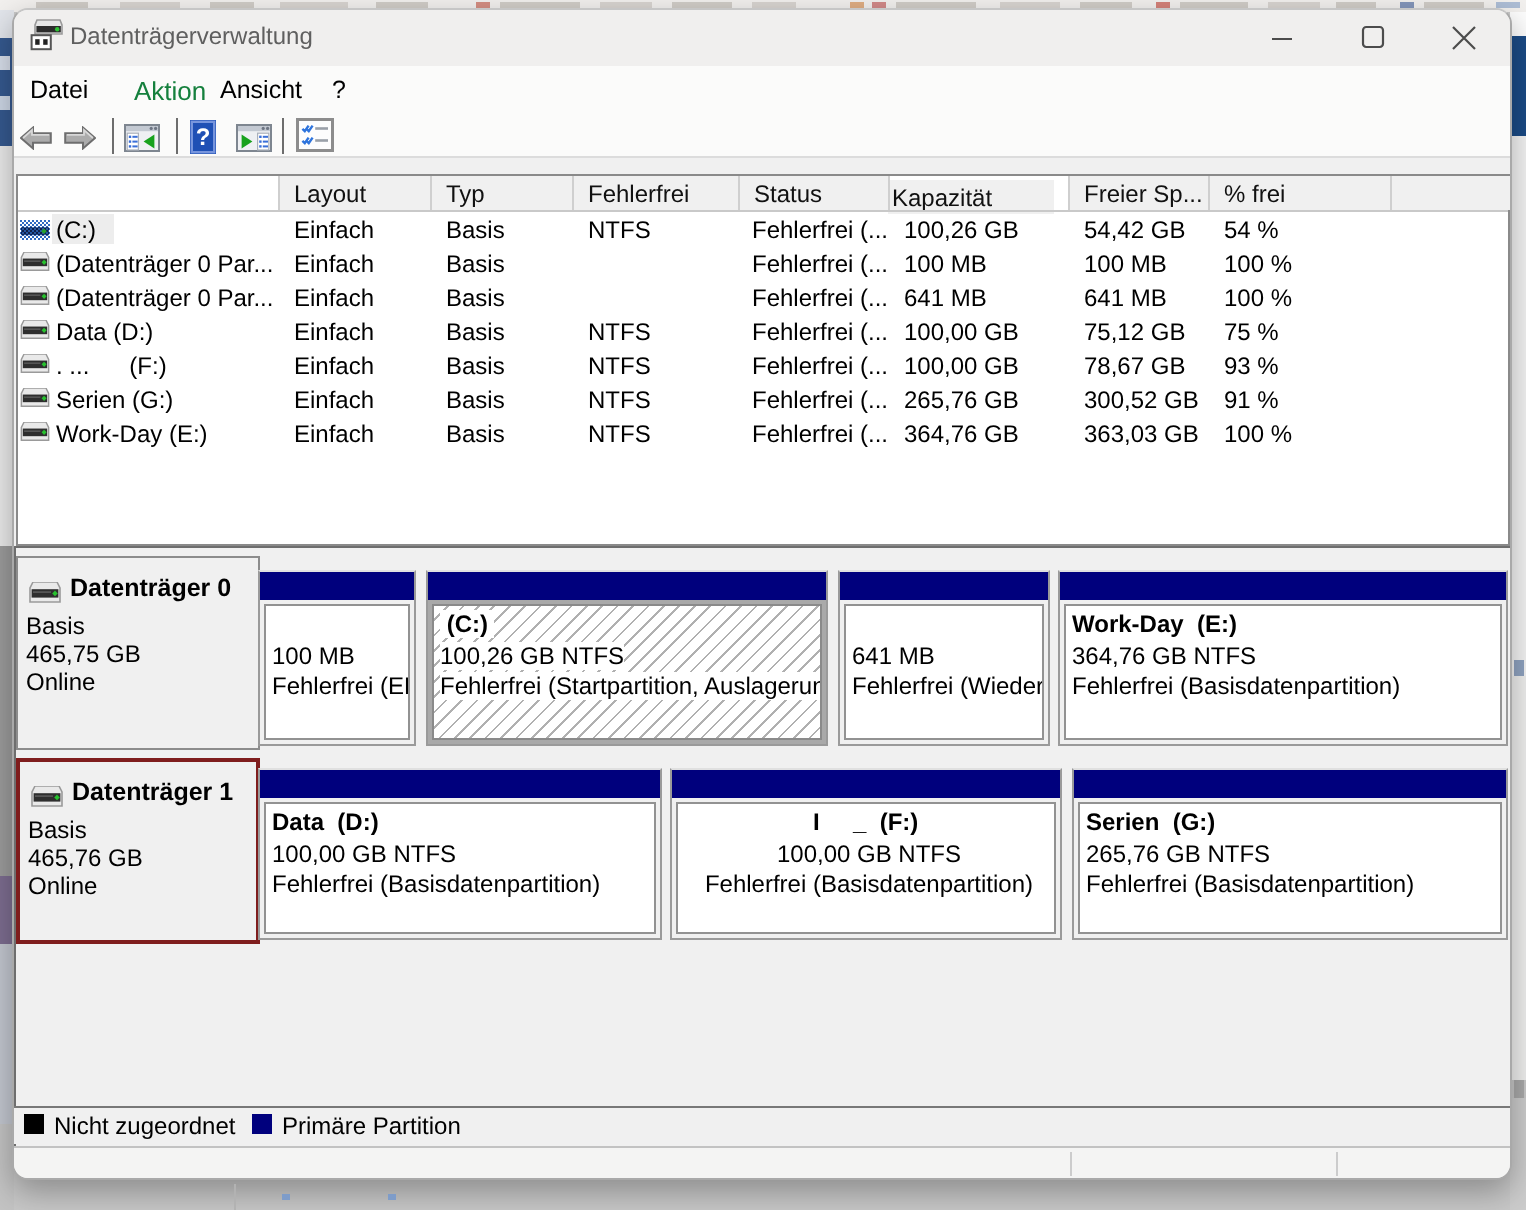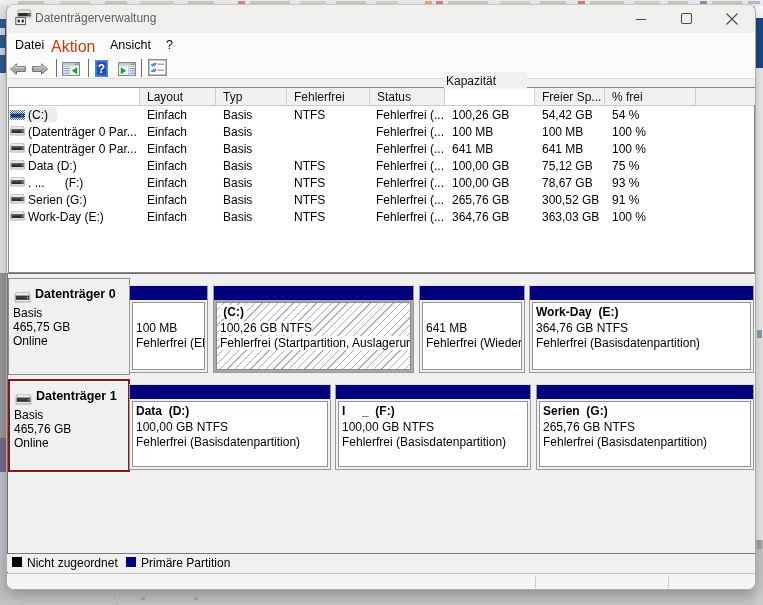--- a/index.html
+++ b/index.html
@@ -67,21 +67,21 @@
 <rect x="6.6" y="10.6" width="2.2" height="2.8" fill="#222"></rect>
 </svg>
 <div class="a" style="left:28px;top:6px;font-size:12px;color:#5f5f5f;white-space:nowrap">Datenträgerverwaltung</div>
 <svg class="a" style="left:629px;top:7px" width="110" height="14" viewBox="0 0 110 14">
 <line x1="0" y1="7.5" x2="10" y2="7.5" stroke="#4c4c4c" stroke-width="1.1"></line>
 <rect x="45.5" y="1.5" width="10" height="10" rx="1.6" fill="none" stroke="#4c4c4c" stroke-width="1.1"></rect>
 <path d="M90.5 1.5 L101.5 12.5 M101.5 1.5 L90.5 12.5" stroke="#4c4c4c" stroke-width="1.1"></path>
 </svg>
 <div class="a" style="left:0;top:28px;width:100%;height:24px;background:#fbfbfa"></div>
 <div class="a" style="left:8px;top:33px;font-size:12.5px;color:#000">Datei</div>
-<div class="a" style="left:44px;top:33px;font-size:16px;color:#c2410c">Aktion</div>
+<div class="a" style="left:60px;top:33px;font-size:13px;color:#15803d">Aktion</div>
 <div class="a" style="left:103px;top:33px;font-size:12.5px;color:#000">Ansicht</div>
 <div class="a" style="left:159px;top:33px;font-size:12.5px;color:#000">?</div>
 <div class="a" style="left:0;top:52px;width:100%;height:22px;background:#fbfbfa;border-bottom:1px solid #dcdcdc"></div>
 <svg class="a" style="left:3px;top:58px" width="16" height="12" viewBox="0 0 16 12">
 <g>
         <path d="M0.5 6 L6.5 0.8 L6.5 3.6 L15.4 3.6 L15.4 8.4 L6.5 8.4 L6.5 11.2 Z" fill="#ababab" stroke="#6e6e6e" stroke-width="1"></path>
 <path d="M1.5 6 L6 2 L6 4.4 L14.6 4.4" fill="none" stroke="#d8d8d8" stroke-width="0.9"></path>
       </g>
 </svg>
 <svg class="a" style="left:25px;top:58px" width="16" height="12" viewBox="0 0 16 12">
@@ -133,21 +133,21 @@
 <rect x="9.6" y="4.6" width="6.4" height="1.3" fill="#9aa0a8"></rect>
 <path d="M3.2 11.4 L4.4 12.6 L6.3 9.8" fill="none" stroke="#2e74dd" stroke-width="1.2"></path>
 <path d="M5.2 11.4 L6.4 12.6 L8.3 9.8" fill="none" stroke="#2e74dd" stroke-width="1.2"></path>
 <rect x="9.6" y="10.6" width="6.4" height="1.3" fill="#9aa0a8"></rect>
 </svg>
 <div class="a" style="left:1px;top:82px;width:747px;height:186px;background:#fff;border:1px solid #8a8a8a"></div>
 <div class="a hdrcell" style="left:132px;top:83px;width:77px;height:17px;padding-left:8px">Layout</div>
 <div class="a hdrcell" style="left:208px;top:83px;width:72px;height:17px;padding-left:8px">Typ</div>
 <div class="a hdrcell" style="left:279px;top:83px;width:84px;height:17px;padding-left:8px">Fehlerfrei</div>
 <div class="a hdrcell" style="left:362px;top:83px;width:76px;height:17px;padding-left:8px">Status</div>
-<div class="a hdrcell" style="left:437px;top:67px;width:83px;height:17px;padding-left:2px">Kapazität</div>
+<div class="a hdrcell" style="left:437px;top:85px;width:83px;height:17px;padding-left:2px">Kapazität</div>
 <div class="a hdrcell" style="left:527px;top:83px;width:71px;height:17px;padding-left:8px">Freier Sp...</div>
 <div class="a hdrcell" style="left:597px;top:83px;width:92px;height:17px;padding-left:8px">% frei</div>
 <div class="a hdrcell" style="left:688px;top:83px;width:60px;height:17px;padding-left:8px"></div>
 <div class="a" style="left:132px;top:83px;width:1px;height:17px;background:#cfcfcf"></div>
 <div class="a" style="left:208px;top:83px;width:1px;height:17px;background:#cfcfcf"></div>
 <div class="a" style="left:279px;top:83px;width:1px;height:17px;background:#cfcfcf"></div>
 <div class="a" style="left:362px;top:83px;width:1px;height:17px;background:#cfcfcf"></div>
 <div class="a" style="left:437px;top:83px;width:1px;height:17px;background:#cfcfcf"></div>
 <div class="a" style="left:527px;top:83px;width:1px;height:17px;background:#cfcfcf"></div>
 <div class="a" style="left:597px;top:83px;width:1px;height:17px;background:#cfcfcf"></div>
@@ -321,21 +321,21 @@
       <div class="a t12" style="left:4px;top:55px">Online</div>
     </div>
 <div class="a blk" style="left:122px;top:379px;width:202px;height:86px;">
       <div class="navy"></div>
       <div class="bcontent">
         <div style="font-weight:bold">Data&nbsp; (D:)&nbsp;</div>
         <div>100,00 GB NTFS</div>
         <div>Fehlerfrei (Basisdatenpartition)</div>
       </div>
     </div>
-<div class="a blk" style="left:328px;top:379px;width:196px;height:86px;">
+<div class="a blk" style="left:328px;top:379px;width:196px;height:86px;text-align:center;">
       <div class="navy"></div>
       <div class="bcontent">
         <div style="font-weight:bold">I&nbsp;&nbsp;&nbsp;&nbsp;&nbsp;_&nbsp; (F:)&nbsp;</div>
         <div>100,00 GB NTFS</div>
         <div>Fehlerfrei (Basisdatenpartition)</div>
       </div>
     </div>
 <div class="a blk" style="left:529px;top:379px;width:218px;height:86px;">
       <div class="navy"></div>
       <div class="bcontent">

